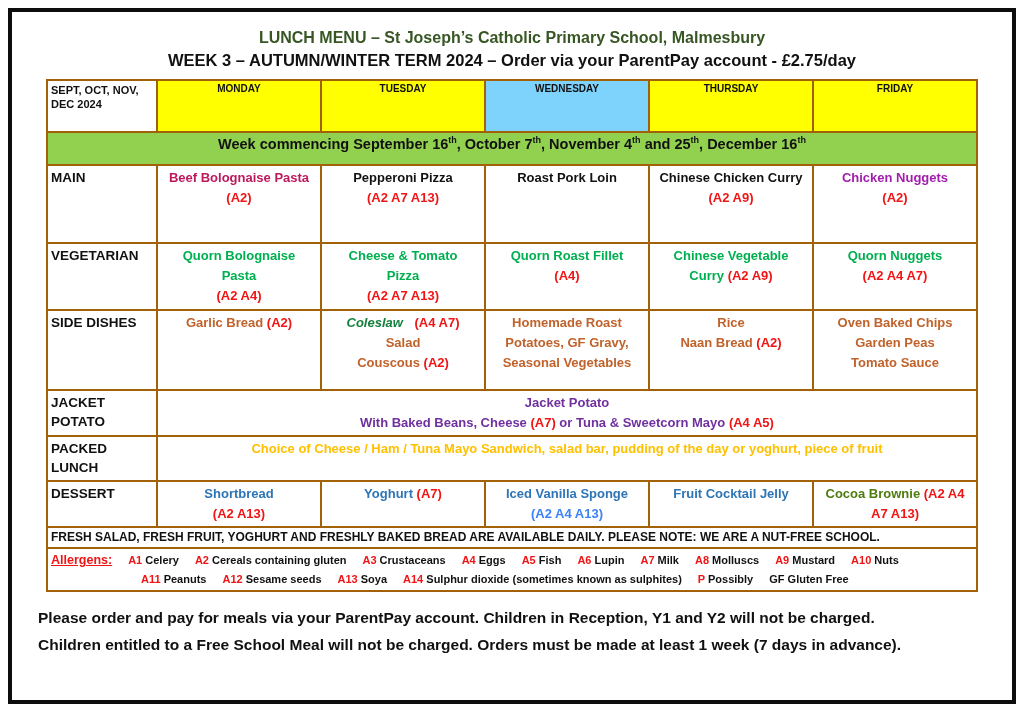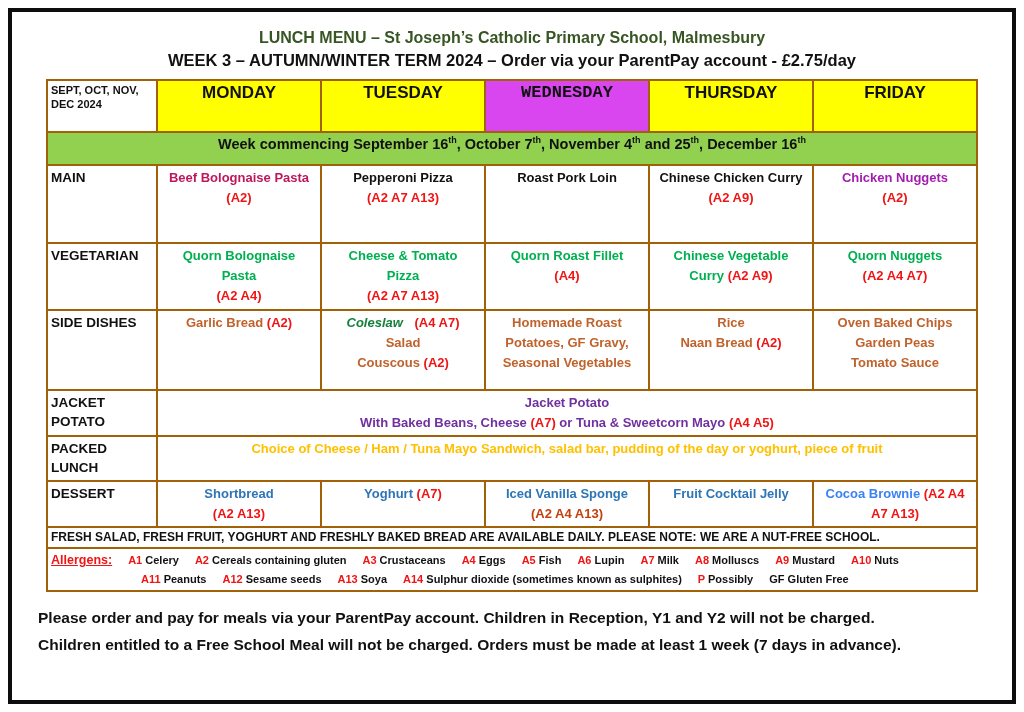--- a/index.html
+++ b/index.html
@@ -9,21 +9,21 @@
   }
   .page{position:absolute;inset:8px;border:4px solid #0d0d0d;background:#fff}
   .title-block{margin-top:14px;text-align:center;font-weight:bold;line-height:1.45}
   .title1{font-size:16px}
   .title2{font-size:16.5px;color:#111}
   table.menu{border-collapse:collapse;table-layout:fixed;width:930px;margin:6px auto 0}
   table.menu td{border:2px solid #a16207;vertical-align:top;font-weight:bold;padding:2px 3px;color:#111}
   .c-label{width:110px}
   .c-day{width:164px}
   .period-cell{font-size:11px;line-height:1.3;padding:3px 4px;background:#fff}
-  .day-cell{text-align:center;font-size:17px;height:46px;padding-top:9px}
+  .day-cell{text-align:center;font-size:10px;height:46px;padding-top:9px}
   .week-cell{text-align:center;font-size:14.5px;height:27px;padding-top:5px}
   .week-cell sup{font-size:9px}
   .row-label{font-size:13.5px;padding:3px 5px;line-height:1.45}
   .menu-cell{text-align:center;font-size:13px;line-height:1.55;padding-top:3px}
   .salad-cell{font-size:12px;padding:2px 6px;height:15px;line-height:1.2}
   .allergen-cell{font-size:11px;padding:2px 6px;line-height:1.55}
   .al-label{text-decoration:underline;font-size:12.5px;margin-right:16px}
   .al-entry{margin-right:16px;white-space:nowrap}
   .al-name{color:#111}
   .al-line2{padding-left:90px}
@@ -45,21 +45,21 @@
         <col class="c-day">
         <col class="c-day">
         <col class="c-day">
         <col class="c-day">
     </colgroup>
     <tbody id="table-body">
         <tr>
           <td class="period-cell">SEPT, OCT, NOV, DEC 2024</td>
           <td class="day-cell" style="background: rgb(255, 255, 0);">MONDAY</td>
           <td class="day-cell" style="background: rgb(255, 255, 0);">TUESDAY</td>
-          <td class="day-cell" style="background: #d946ef; font-family: Liberation Mono, monospace;">WEDNESDAY</td>
+          <td class="day-cell" style="background: #7dd3fc;">WEDNESDAY</td>
           <td class="day-cell" style="background: rgb(255, 255, 0);">THURSDAY</td>
           <td class="day-cell" style="background: rgb(255, 255, 0);">FRIDAY</td>
         </tr>
         <tr>
           <td class="week-cell" colspan="6" style="background: rgb(146, 208, 80);">Week commencing September 16<sup>th</sup>, October 7<sup>th</sup>, November 4<sup>th</sup> and 25<sup>th</sup>, December 16<sup>th</sup></td>
         </tr>
         <tr style="height: 78px;">
           <td class="row-label">MAIN</td>
           <td class="menu-cell">
             <div class="menu-line"><span style="color: #be185d;">Beef Bolognaise Pasta</span></div>
@@ -148,27 +148,27 @@
           <td class="row-label">DESSERT</td>
           <td class="menu-cell">
             <div class="menu-line"><span style="color: rgb(46, 117, 182);">Shortbread</span></div>
             <div class="menu-line"><span style="color: rgb(240, 20, 20);">(A2 A13)</span></div>
           </td>
           <td class="menu-cell">
             <div class="menu-line"><span style="color: rgb(46, 117, 182);">Yoghurt </span><span style="color: rgb(240, 20, 20);">(A7)</span></div>
           </td>
           <td class="menu-cell">
             <div class="menu-line"><span style="color: rgb(46, 117, 182);">Iced Vanilla Sponge</span></div>
-            <div class="menu-line"><span style="color: #c2410c;">(A2 A4 A13)</span></div>
+            <div class="menu-line"><span style="color: #3b82f6;">(A2 A4 A13)</span></div>
           </td>
           <td class="menu-cell">
             <div class="menu-line"><span style="color: rgb(46, 117, 182);">Fruit Cocktail Jelly</span></div>
           </td>
           <td class="menu-cell">
-            <div class="menu-line"><span style="color: #3b82f6;">Cocoa Brownie </span><span style="color: rgb(240, 20, 20);">(A2 A4 A7 A13)</span></div>
+            <div class="menu-line"><span style="color: #4d7c0f;">Cocoa Brownie </span><span style="color: rgb(240, 20, 20);">(A2 A4 A7 A13)</span></div>
           </td>
         </tr>
         <tr>
           <td class="salad-cell" colspan="6">FRESH SALAD, FRESH FRUIT, YOGHURT AND FRESHLY BAKED BREAD ARE AVAILABLE DAILY.  PLEASE NOTE: WE ARE A NUT-FREE SCHOOL.</td>
         </tr>
         <tr>
           <td class="allergen-cell" colspan="6">
             <div class="al-line"><span class="al-label" style="color: rgb(240, 20, 20);">Allergens:</span><span class="al-entry"><span class="al-code" style="color: rgb(240, 20, 20);">A1</span><span class="al-name"> Celery</span></span><span class="al-entry"><span class="al-code" style="color: rgb(240, 20, 20);">A2</span><span class="al-name"> Cereals containing gluten</span></span><span class="al-entry"><span class="al-code" style="color: rgb(240, 20, 20);">A3</span><span class="al-name"> Crustaceans</span></span><span class="al-entry"><span class="al-code" style="color: rgb(240, 20, 20);">A4</span><span class="al-name"> Eggs</span></span><span class="al-entry"><span class="al-code" style="color: rgb(240, 20, 20);">A5</span><span class="al-name"> Fish</span></span><span class="al-entry"><span class="al-code" style="color: rgb(240, 20, 20);">A6</span><span class="al-name"> Lupin</span></span><span class="al-entry"><span class="al-code" style="color: rgb(240, 20, 20);">A7</span><span class="al-name"> Milk</span></span><span class="al-entry"><span class="al-code" style="color: rgb(240, 20, 20);">A8</span><span class="al-name"> Molluscs</span></span><span class="al-entry"><span class="al-code" style="color: rgb(240, 20, 20);">A9</span><span class="al-name"> Mustard</span></span><span class="al-entry"><span class="al-code" style="color: rgb(240, 20, 20);">A10</span><span class="al-name"> Nuts</span></span></div>
             <div class="al-line al-line2"><span class="al-entry"><span class="al-code" style="color: rgb(240, 20, 20);">A11</span><span class="al-name"> Peanuts</span></span><span class="al-entry"><span class="al-code" style="color: rgb(240, 20, 20);">A12</span><span class="al-name"> Sesame seeds</span></span><span class="al-entry"><span class="al-code" style="color: rgb(240, 20, 20);">A13</span><span class="al-name"> Soya</span></span><span class="al-entry"><span class="al-code" style="color: rgb(240, 20, 20);">A14</span><span class="al-name"> Sulphur dioxide (sometimes known as sulphites)</span></span><span class="al-entry"><span class="al-code" style="color: rgb(240, 20, 20);">P</span><span class="al-name"> Possibly</span></span><span class="al-entry"><span class="al-code" style="color: rgb(17, 17, 17);">GF</span><span class="al-name"> Gluten Free</span></span></div>
           </td>

